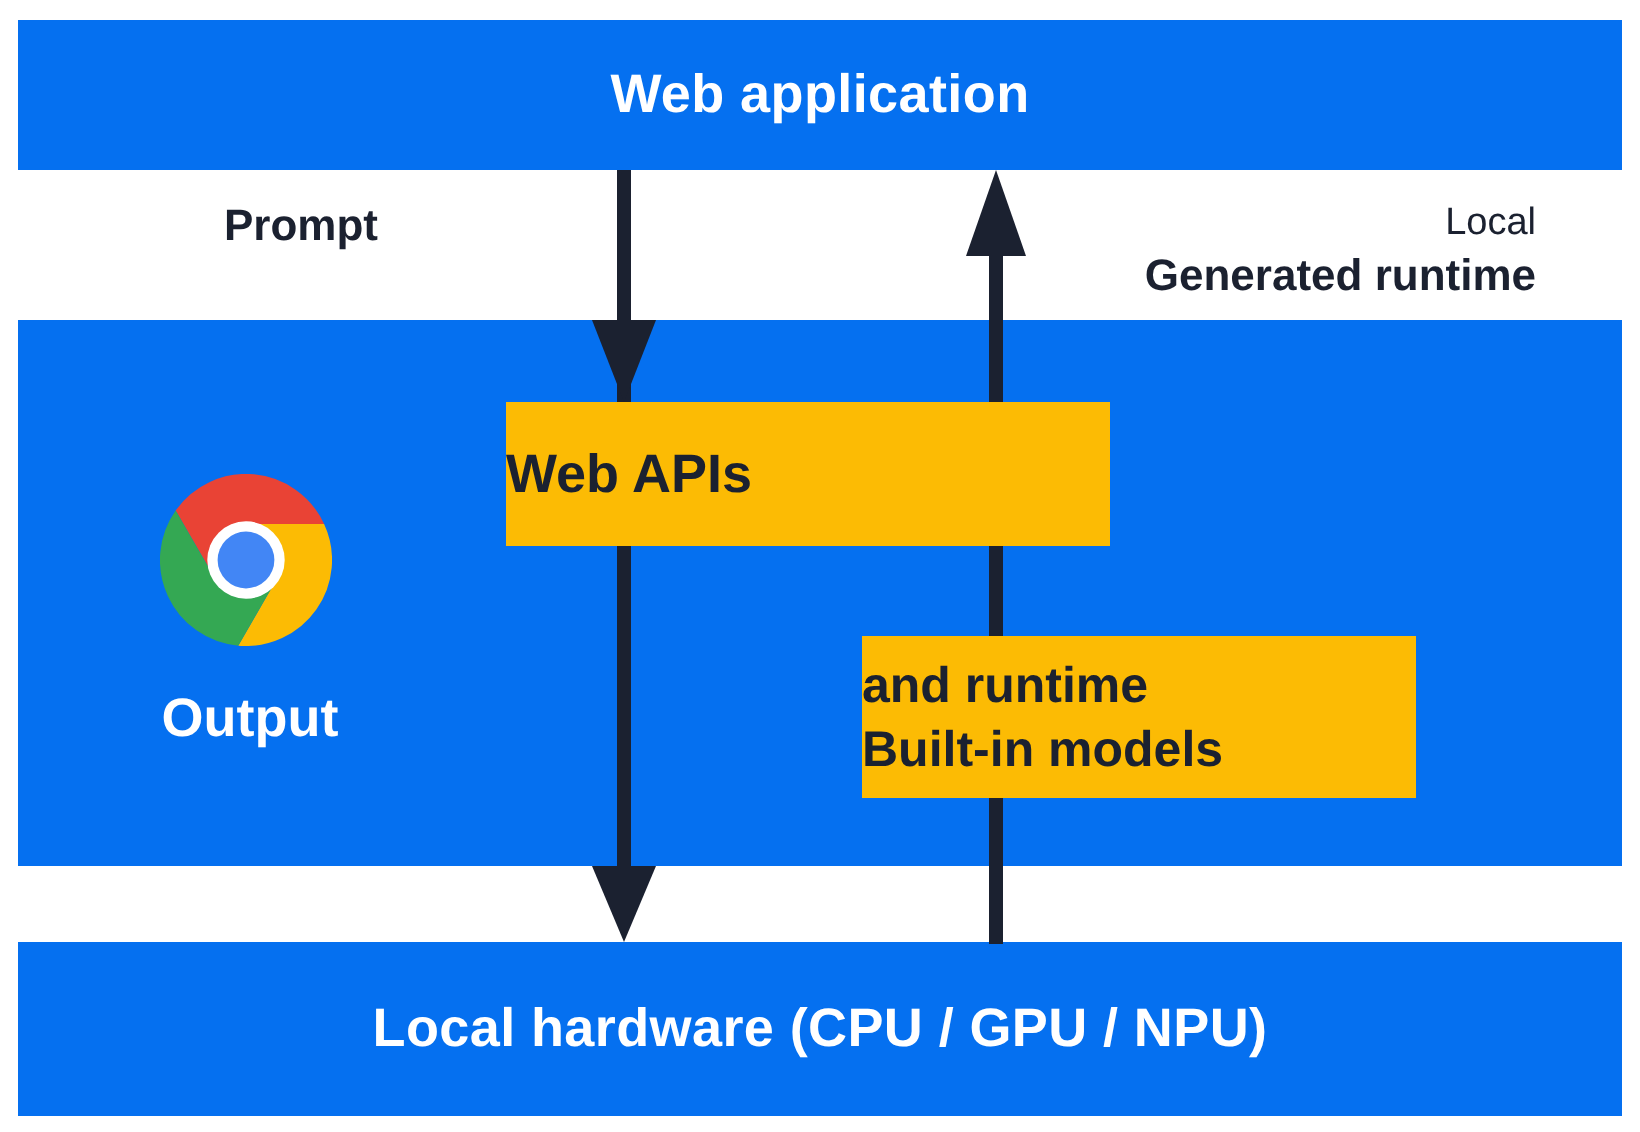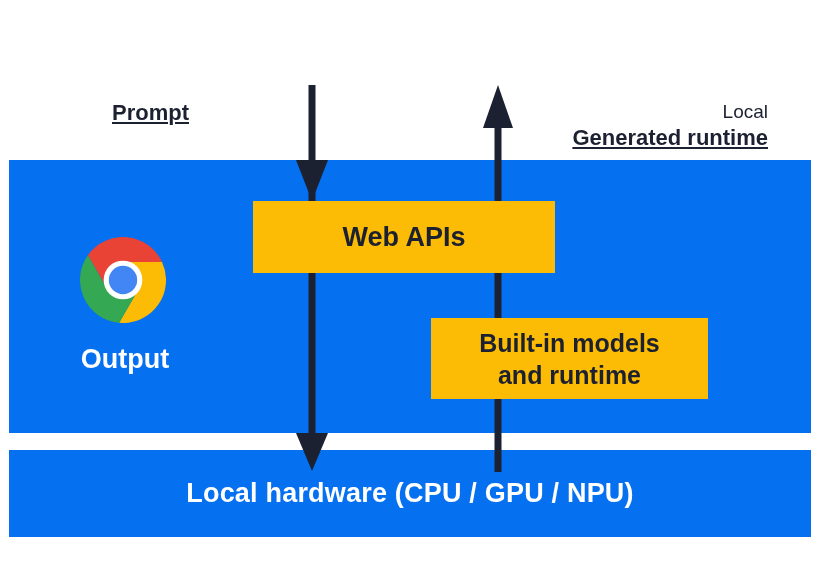--- a/index.html
+++ b/index.html
@@ -11,54 +11,57 @@
     overflow:hidden;
   }
   .band{
     position:absolute;left:9px;width:802px;
     background:var(--blue,#0570f0);
     display:flex;align-items:center;justify-content:center;
     z-index:1;
   }
   .band-top{top:10px;height:75px;}
   .band-middle{top:160px;height:273px;}
-  .band-bottom{top:450px;height:87px;}
+  .band-bottom{top:471px;height:87px;}
   .bar-label{
     color:var(--text-light,#fff);
     font-size:27px;font-weight:700;letter-spacing:.2px;
   }
   .arrows{position:absolute;left:0;top:0;z-index:2;}
   .arrows line{stroke:var(--navy,#1b2130);stroke-width:7;}
   .arrows polygon{fill:var(--navy,#1b2130);}
   .io{position:absolute;top:99px;z-index:3;color:var(--navy,#1b2130);}
   .io-input{left:112px;text-align:left;}
   .io-output{right:52px;text-align:right;}
   .io-title{font-size:19px;font-weight:400;line-height:25px;}
-  .io-value{font-size:22px;font-weight:700;line-height:28px;text-decoration:underline;}
+  .io-value{font-size:22px;font-weight:700;line-height:28px;}
   .yellow-box{
     position:absolute;z-index:3;
     background:var(--yellow,#fcbb04);
     color:var(--navy,#1b2130);
-    display:flex;flex-direction:column;align-items:center;justify-content:center;
+    display:flex;flex-direction:column;align-items:flex-start;justify-content:center;
     font-weight:700;text-align:center;
   }
   .box-webapis{left:253px;top:201px;width:302px;height:72px;font-size:27px;}
   .box-models{left:431px;top:318px;width:277px;height:81px;font-size:25px;line-height:32px;}
   .chrome-logo{position:absolute;left:80px;top:237px;width:86px;height:86px;z-index:3;}
   .browser-label{
     position:absolute;left:45px;top:344px;width:160px;z-index:3;
     text-align:center;color:var(--text-light,#fff);
     font-size:27px;font-weight:700;
   }
 </style>
 </head>
 <body>
 
 <div class="canvas">
 
+  <div class="band band-top">
+    <span class="bar-label">Web application</span>
+  </div>
 
   <div class="band band-middle"></div>
 
   <div class="band band-bottom">
     <span class="bar-label">Local hardware (CPU / GPU / NPU)</span>
   </div>
 
   <svg class="arrows" width="820" height="566" viewBox="0 0 820 566">
     <g>
       <line x1="312" y1="85" x2="312" y2="436"></line>
@@ -89,17 +92,17 @@
       <circle cx="0" cy="0" r="16.5" fill="#4286f5"></circle>
     </svg>
   </div>
   <div class="browser-label">Output</div>
 
   <div class="yellow-box box-webapis">
     <span>Web APIs</span>
   </div>
 
   <div class="yellow-box box-models">
+    <div>and runtime</div>
     <div>Built-in models</div>
-    <div>and runtime</div>
   </div>
 
 </div>
 
 </body></html>

